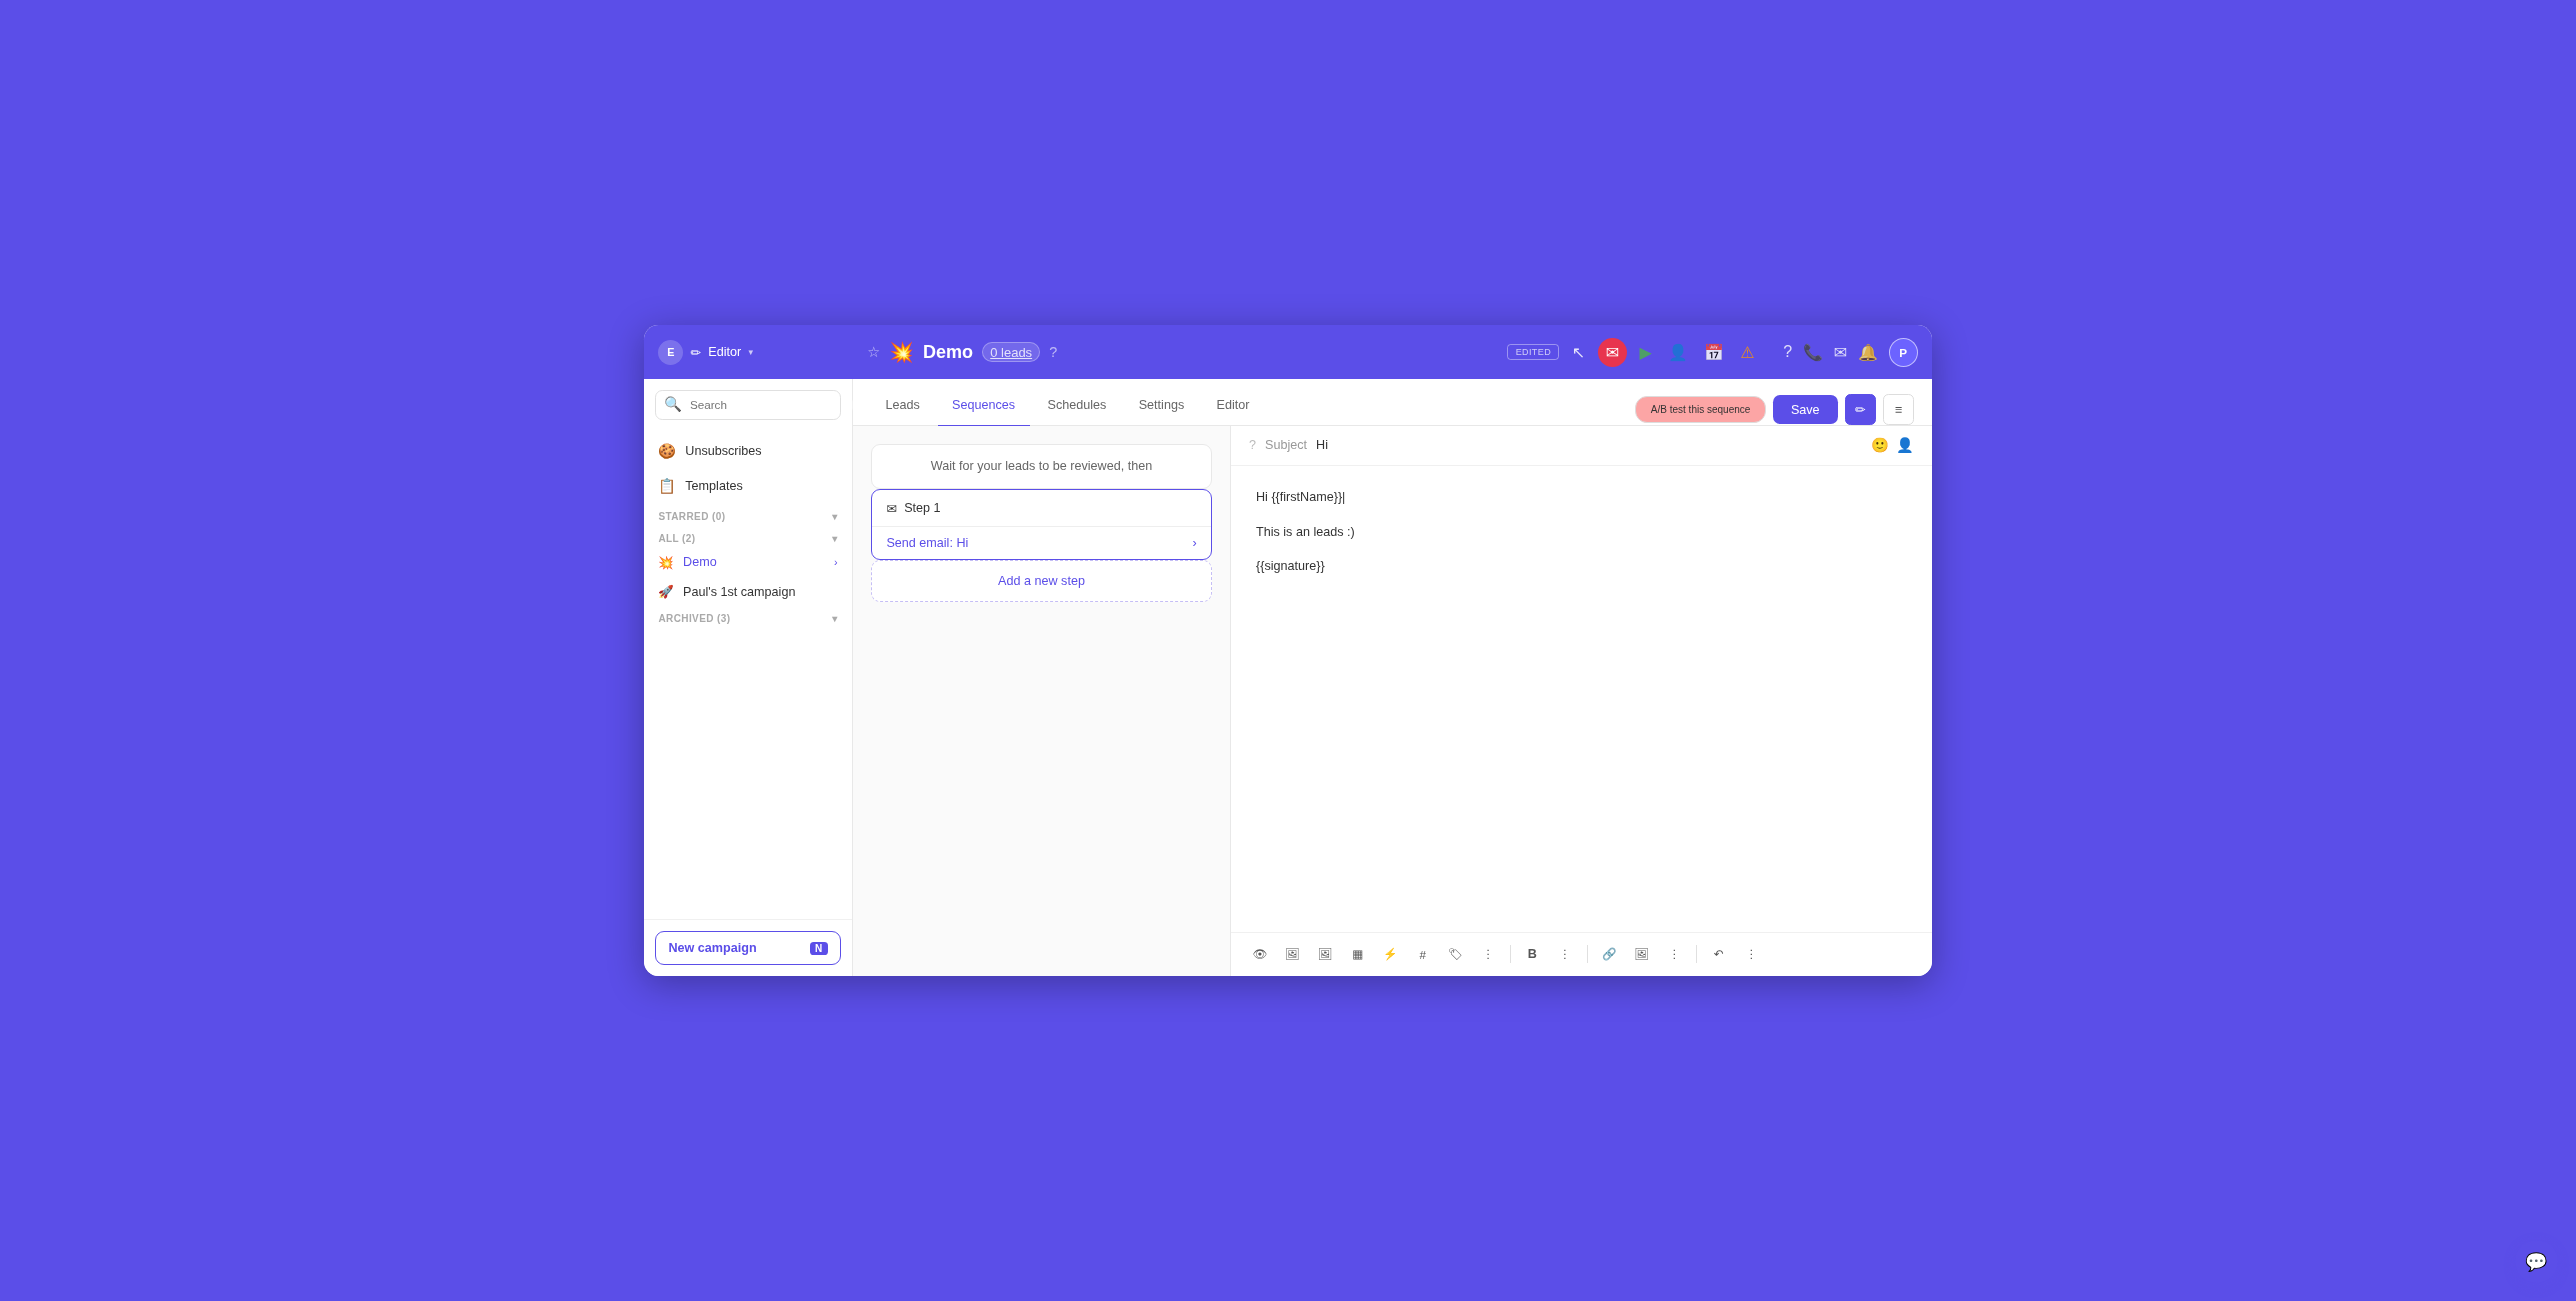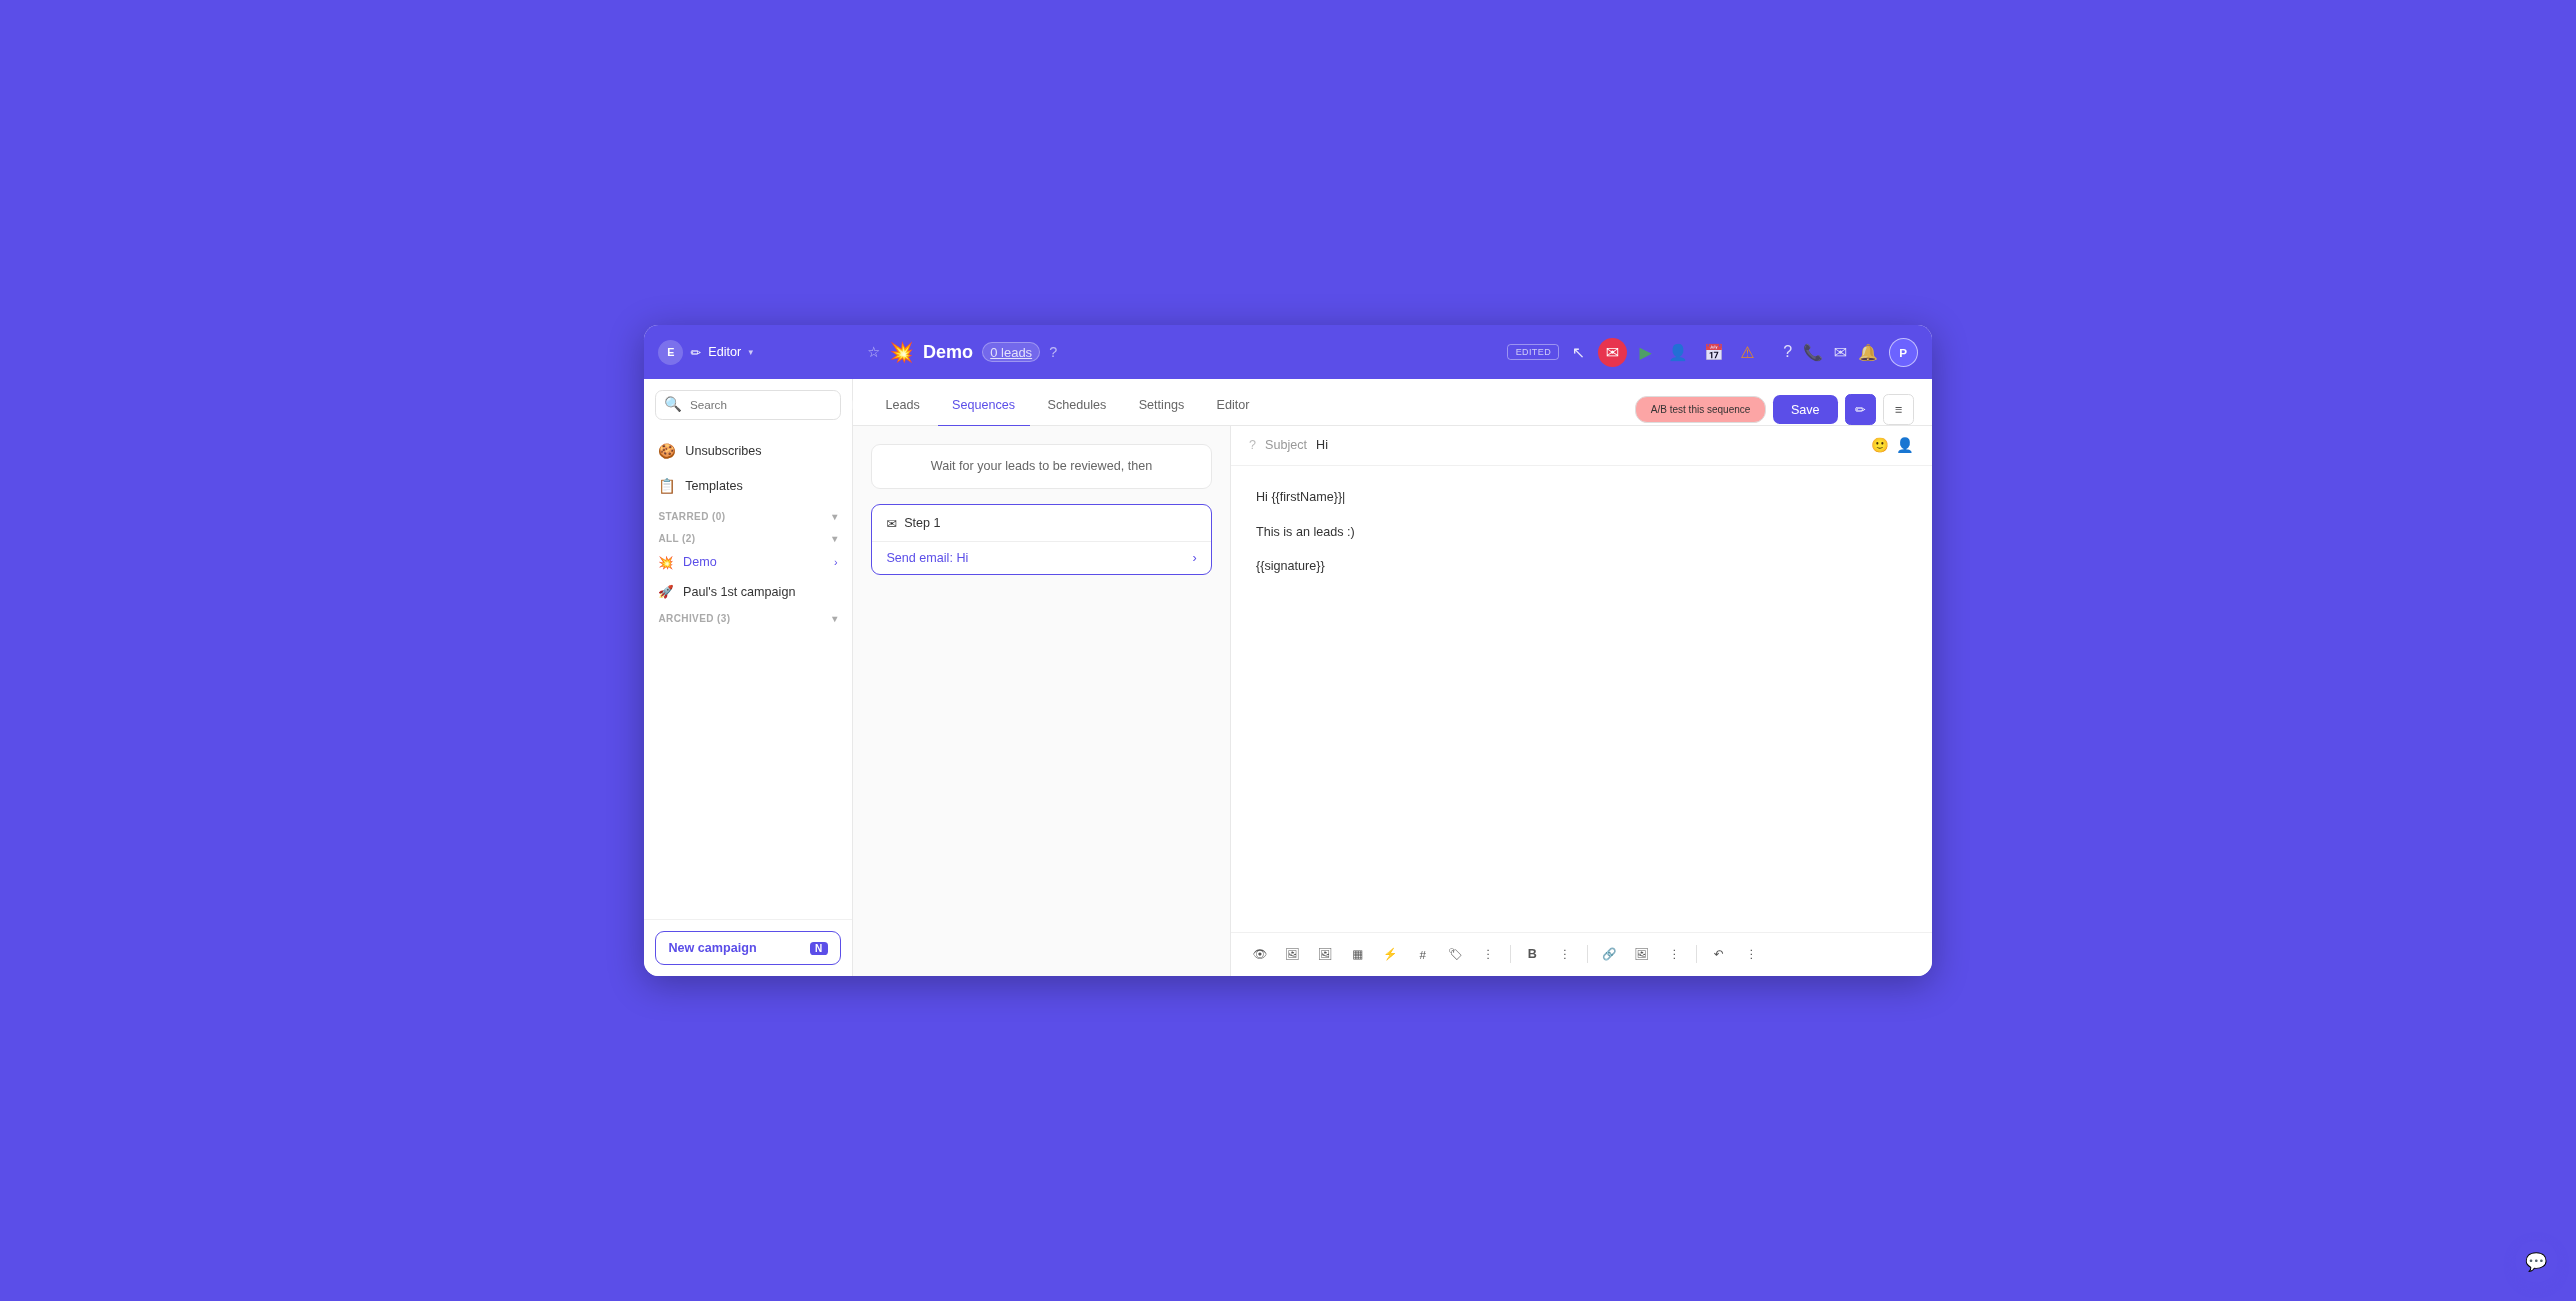--- a/index.html
+++ b/index.html
@@ -305,21 +305,21 @@
       overflow: hidden;
     }
 
     
     .sequence-panel {
       width: 378px;
       border-right: 0.9px solid #e8e8e8;
       padding: 18px;
       display: flex;
       flex-direction: column;
-      gap: 15px;
+      gap: 0;
       overflow-y: auto;
       flex-shrink: 0;
       background: #fafafa;
     }
     .wait-card {
       background: white;
       border: 0.9px solid #e8e8e8;
       border-radius: 9px;
       padding: 14.4px 18px;
       text-align: center;
@@ -595,20 +595,23 @@
           <div class="step-card">
             <div class="step-header">
               <span>✉</span>
               <span>Step 1</span>
             </div>
             <div class="step-body">
               <span class="send-email-label">Send email: Hi</span>
               <span class="chevron-right-blue">›</span>
             </div>
           </div>
+          <div class="add-step-btn">
+            <span>Add a new step</span>
+          </div>
         </div>
 
         <div class="email-editor">
           <div class="subject-bar">
             <span class="subject-help">?</span>
             <span class="subject-label">Subject</span>
             <input type="text" class="subject-input" value="Hi" style="">
             <div class="subject-actions">
               <span class="subject-icon">🙂</span>
               <span class="subject-icon">👤</span>

